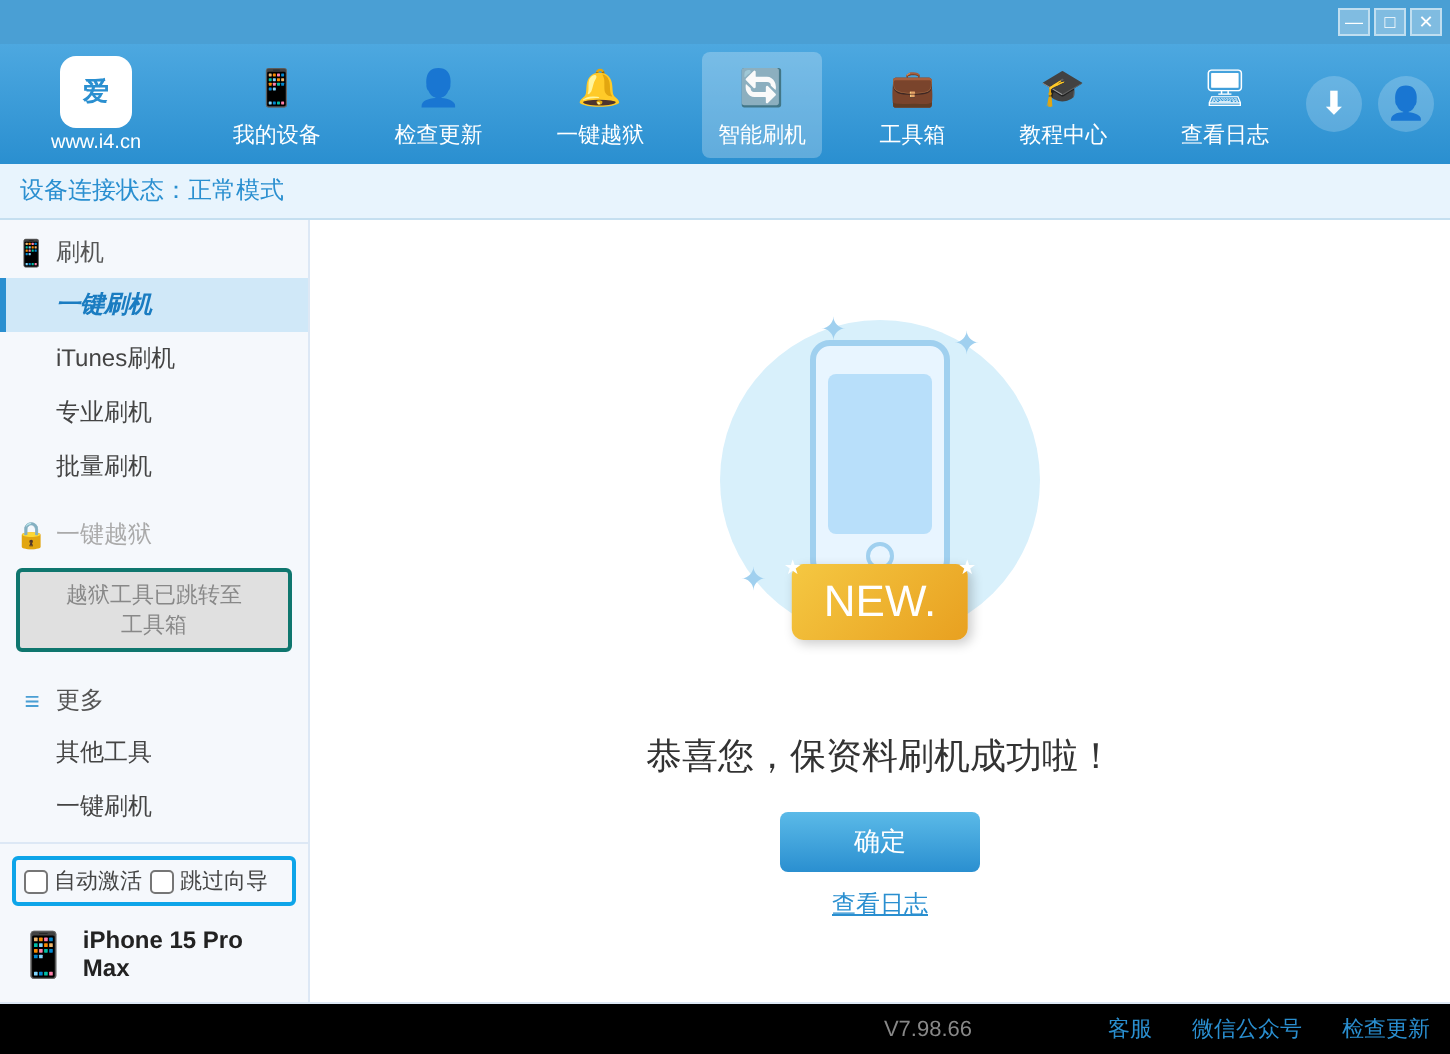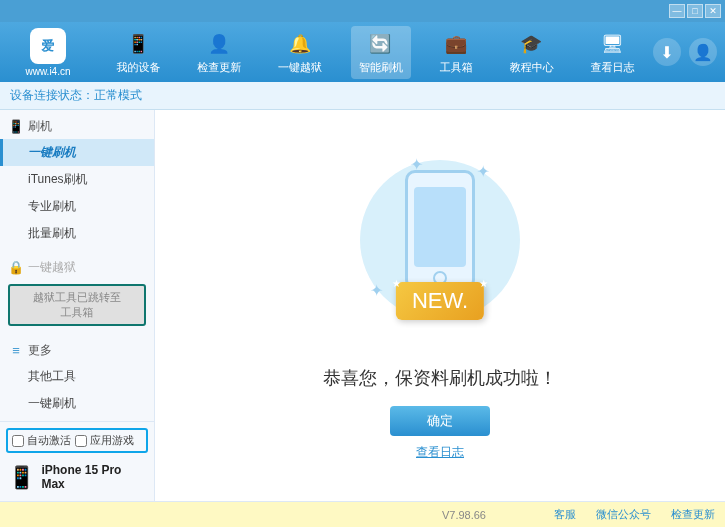--- a/index.html
+++ b/index.html
@@ -296,21 +296,21 @@
     .log-link {
       color: #2a8fd0;
       text-decoration: underline;
       font-size: 12px;
       cursor: pointer;
     }
 
     
     .footer {
       height: 26px;
-      background: #fef9c3;
+      background: #000000;
       border-top: 1px solid #dde8f5;
       display: flex;
       align-items: center;
       justify-content: flex-end;
       padding: 0 10px;
       gap: 20px;
       font-size: 11px;
       color: #666;
     }
     .footer-version { color: #888; }
@@ -419,21 +419,21 @@
     </div>
 
     <div class="sidebar-bottom">
       <div class="auto-options">
         <label class="checkbox-label">
           <input type="checkbox" style="">
           <span>自动激活</span>
         </label>
         <label class="checkbox-label">
           <input type="checkbox" style="">
-          <span>应用游戏</span>
+          <span>跳过向导</span>
         </label>
       </div>
       <div class="device-info">
         <div class="device-icon-wrap">📱</div>
         <div class="device-text">
           <div class="device-name">iPhone 15 Pro Max</div>
 
         </div>
       </div>
     </div>

